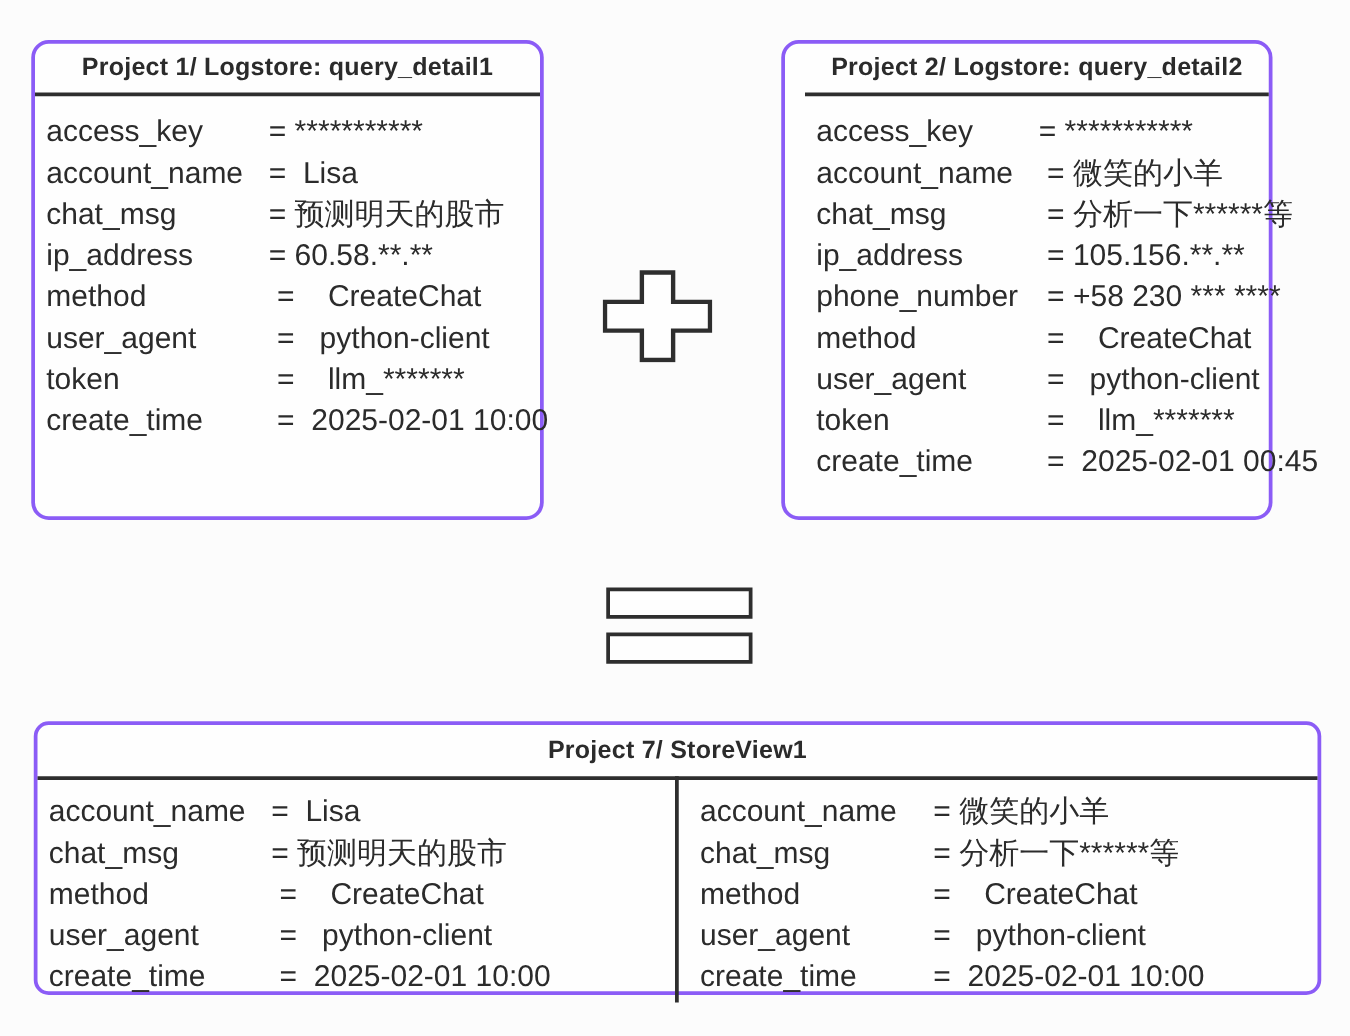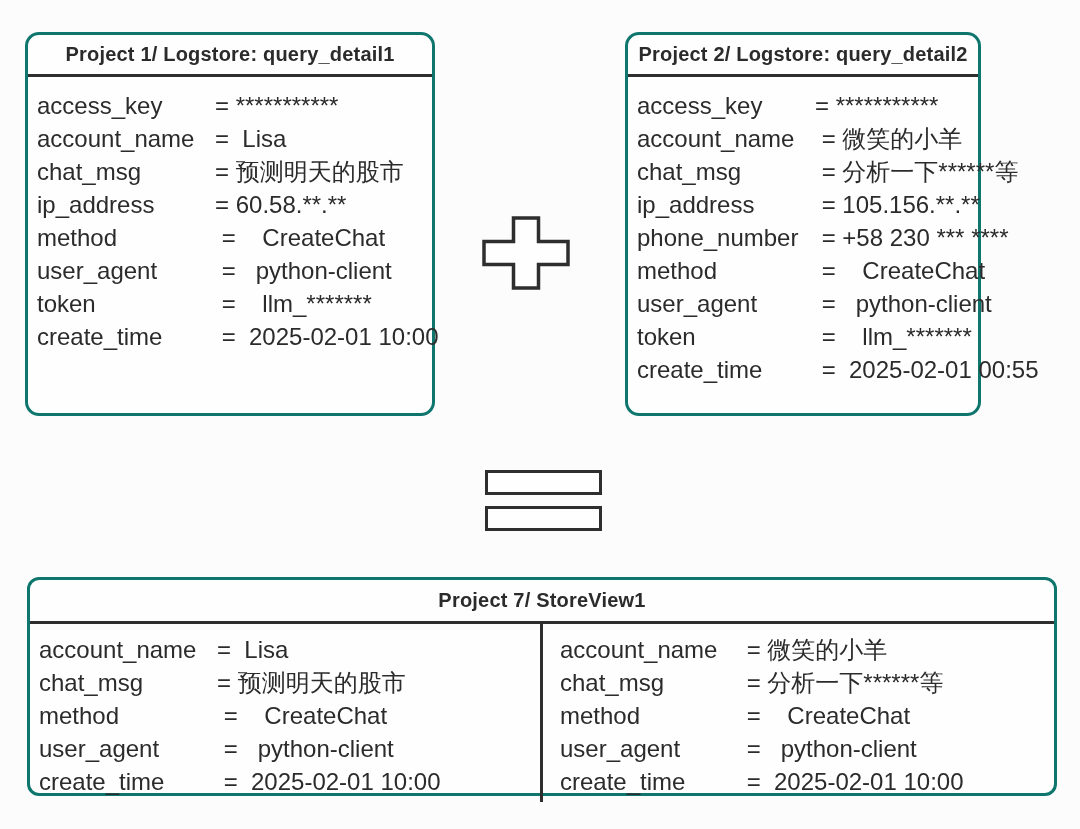--- a/index.html
+++ b/index.html
@@ -9,41 +9,41 @@
     width: 1080px;
     height: 829px;
     background: #fcfcfc;
     font-family: "Liberation Sans", "DejaVu Sans", sans-serif;
     color: #2b2b2b;
     overflow: hidden;
   }
   .box {
     position: absolute;
     background: #fefefe;
-    border: 3px solid #0f766e;
+    border: 3px solid #8b5cf6;
     border-radius: 14px;
   }
   .box-title {
     display: block;
     text-align: center;
     font-weight: bold;
     font-size: 20px;
     line-height: 39px;
     height: 42px;
     border-bottom: 3px solid #2e2e2e;
     letter-spacing: 0.2px;
     white-space: pre;
   }
   .box-body { padding: 12px 8px 0 9px; }
   .row { line-height: 33px; font-size: 24px; white-space: pre; }
   .lbl { display: inline-block; width: 178px; white-space: pre; }
   .val { white-space: pre; }
 
   #box1 { left: 25px; top: 32px; width: 410px; height: 384px; }
-  #box2 { left: 625px; top: 32px; width: 356px; height: 384px; }
+  #box2 { left: 625px; top: 32px; width: 393px; height: 384px; padding-left: 16px; }
 
   #plus-op { position: absolute; left: 482px; top: 216px; width: 88px; height: 74px; }
   #equals-op { position: absolute; left: 485px; top: 470px; width: 117px; height: 61px; }
   .eq-bar {
     position: absolute;
     left: 0;
     width: 117px;
     height: 25px;
     border: 3px solid #2e2e2e;
     background: #fefefe;
@@ -95,21 +95,21 @@
     <header class="box-title">Project 2/ Logstore: query_detail2</header>
     <div class="box-body">
       <div class="row"><span class="lbl">access_key</span><span class="val">= ***********</span></div>
       <div class="row"><span class="lbl">account_name</span><span class="val"> = 微笑的小羊</span></div>
       <div class="row"><span class="lbl">chat_msg</span><span class="val"> = 分析一下******等</span></div>
       <div class="row"><span class="lbl">ip_address</span><span class="val"> = 105.156.**.**</span></div>
       <div class="row"><span class="lbl">phone_number</span><span class="val"> = +58 230 *** ****</span></div>
       <div class="row"><span class="lbl">method</span><span class="val"> =    CreateChat</span></div>
       <div class="row"><span class="lbl">user_agent</span><span class="val"> =   python-client</span></div>
       <div class="row"><span class="lbl">token</span><span class="val"> =    llm_*******</span></div>
-      <div class="row"><span class="lbl">create_time</span><span class="val"> =  2025-02-01 00:55</span></div>
+      <div class="row"><span class="lbl">create_time</span><span class="val"> =  2025-02-01 00:45</span></div>
     </div>
   </section>
 
   <div id="equals-op">
     <div class="eq-bar top"></div>
     <div class="eq-bar bottom"></div>
   </div>
 
   <section class="box" id="result-box">
     <header class="box-title">Project 7/ StoreView1</header>

